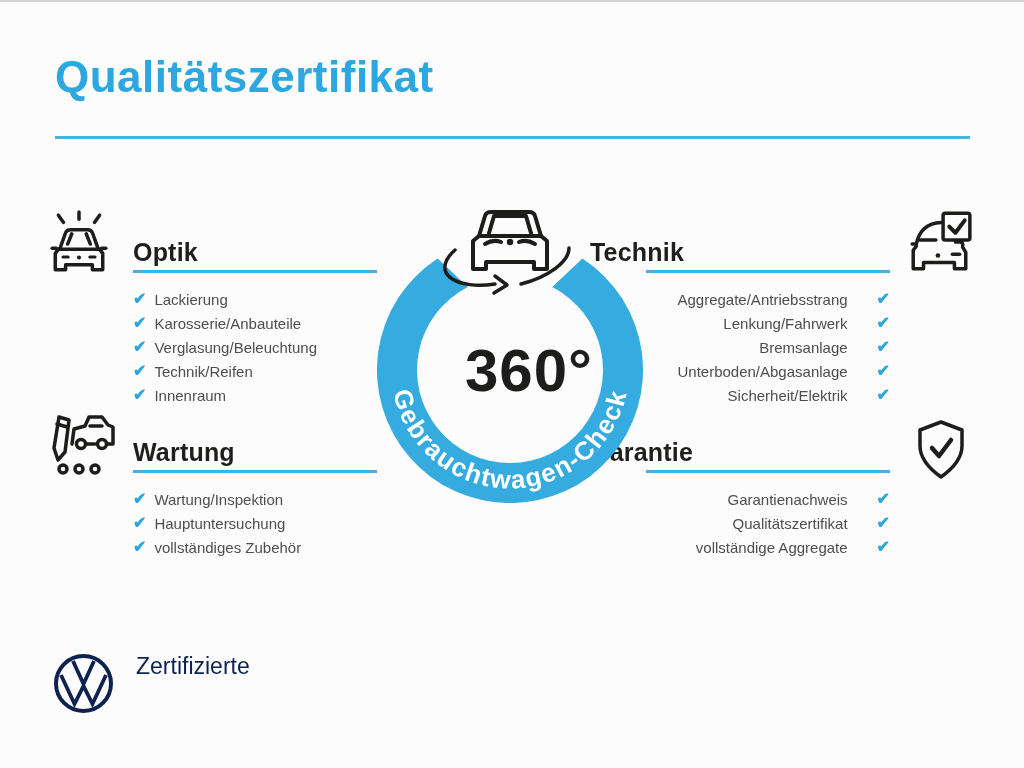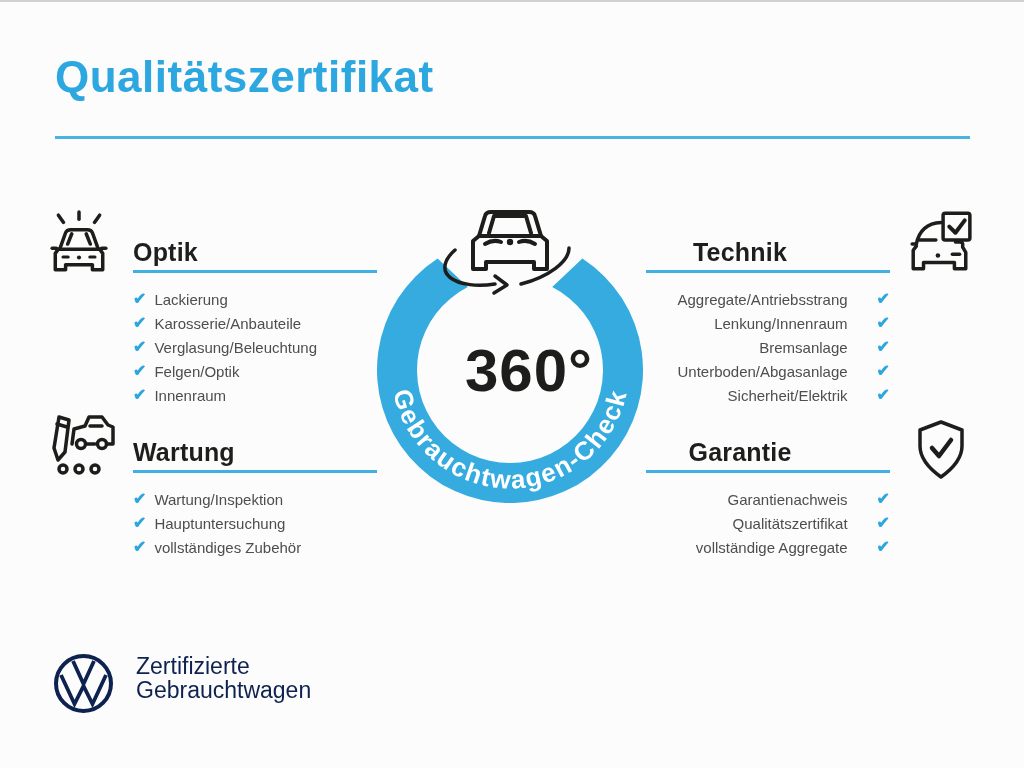--- a/index.html
+++ b/index.html
@@ -14,21 +14,21 @@
     position:absolute;left:55px;top:50px;margin:0;
     font-size:44px;font-weight:bold;letter-spacing:.5px;color:#2CA7DF;
   }
   .title-rule{position:absolute;left:55px;top:134px;width:915px;height:3px;background:#49B4E2;}
   
   .sec{position:absolute;width:300px;}
   .sec h2{margin:0;font-size:25px;line-height:28px;font-weight:bold;color:#1E1E1C;letter-spacing:.2px;}
   .sec .rule{height:3px;background:#3FB0E1;margin-top:4px;width:244px;}
   .sec ul{list-style:none;margin:14px 0 0 0;padding:0;}
   .sec li{display:flex;align-items:center;height:24px;font-size:15px;color:#4E4E4E;gap:8px;}
-  .sec.right{text-align:center;}
+  .sec.right{text-align:left;}
   .sec.right .rule{margin-left:auto;}
   .sec.right li{justify-content:flex-end;gap:29px;}
   .check{color:#2CA6DE;font-size:16px;font-weight:bold;line-height:1;}
   #sec-optik{left:133px;top:236px;}
   #sec-wartung{left:133px;top:436px;}
   #sec-technik{left:590px;top:236px;}
   #sec-garantie{left:590px;top:436px;}
   
   .lineicon{position:absolute;}
   .lineicon path,.lineicon rect,.lineicon circle,.lineicon line{vector-effect:non-scaling-stroke;}
@@ -80,21 +80,21 @@
       <li>
           <span class="check">✔</span>
           <span>Karosserie/Anbauteile</span>
         </li>
       <li>
           <span class="check">✔</span>
           <span>Verglasung/Beleuchtung</span>
         </li>
       <li>
           <span class="check">✔</span>
-          <span>Felgen/Optik</span>
+          <span>Technik/Reifen</span>
         </li>
       <li>
           <span class="check">✔</span>
           <span>Innenraum</span>
         </li>
     </ul>
   </section>
 
   <svg class="lineicon" style="left:44px;top:410px" width="74" height="64" viewBox="0 0 74 64" fill="none" stroke="#1D1D1B" stroke-width="3.5" stroke-linecap="round" stroke-linejoin="round">
     <path d="M15,5 L25,8 L21,40 L14,48 L10,36 Z"></path>
@@ -141,21 +141,21 @@
 
   <section class="sec right" id="sec-technik">
     <h2>Technik</h2>
     <div class="rule"></div>
     <ul>
       <li>
           <span>Aggregate/Antriebsstrang</span>
           <span class="check">✔</span>
         </li>
       <li>
-          <span>Lenkung/Innenraum</span>
+          <span>Lenkung/Fahrwerk</span>
           <span class="check">✔</span>
         </li>
       <li>
           <span>Bremsanlage</span>
           <span class="check">✔</span>
         </li>
       <li>
           <span>Unterboden/Abgasanlage</span>
           <span class="check">✔</span>
         </li>
@@ -213,16 +213,15 @@
     <circle cx="67" cy="50" r="3.2" fill="#1D1D1B" stroke="none"></circle>
   </svg>
 
   <svg id="vw-logo" width="63" height="63" viewBox="0 0 63 63" fill="none" stroke="#0E2250" stroke-width="4">
     <circle cx="31.5" cy="31.5" r="27.5"></circle>
     <path d="M21,9 L31.5,32 L42,9" stroke-width="3.8"></path>
     <path d="M9,23 L22.5,52 L31.5,34 L40.5,52 L54,23" stroke-width="3.8"></path>
   </svg>
   <div class="brand">
     <div>Zertifizierte</div>
-    <div>Gebrauchtwagen</div>
   </div>
 
 </div>
 
 </body></html>

